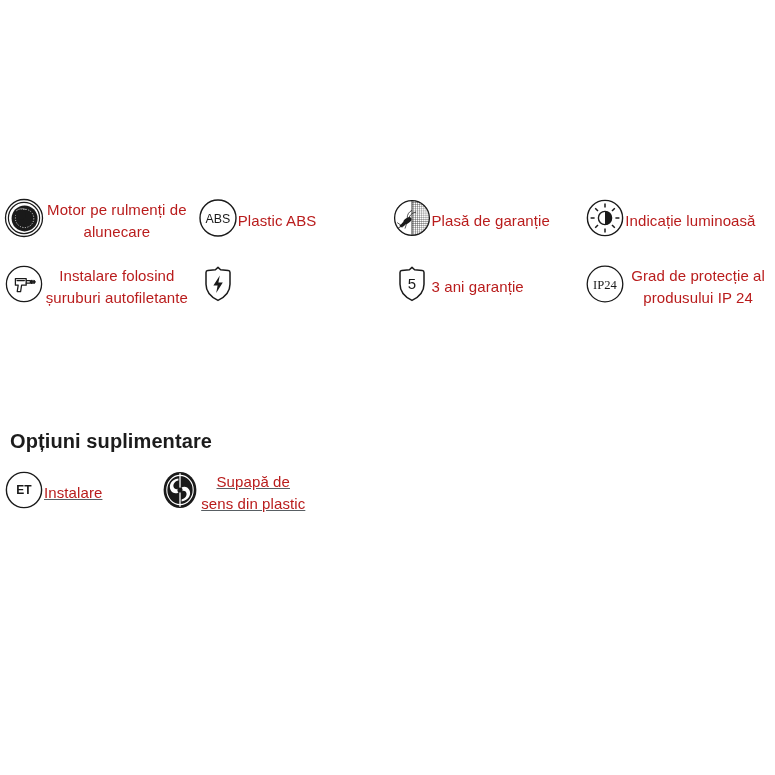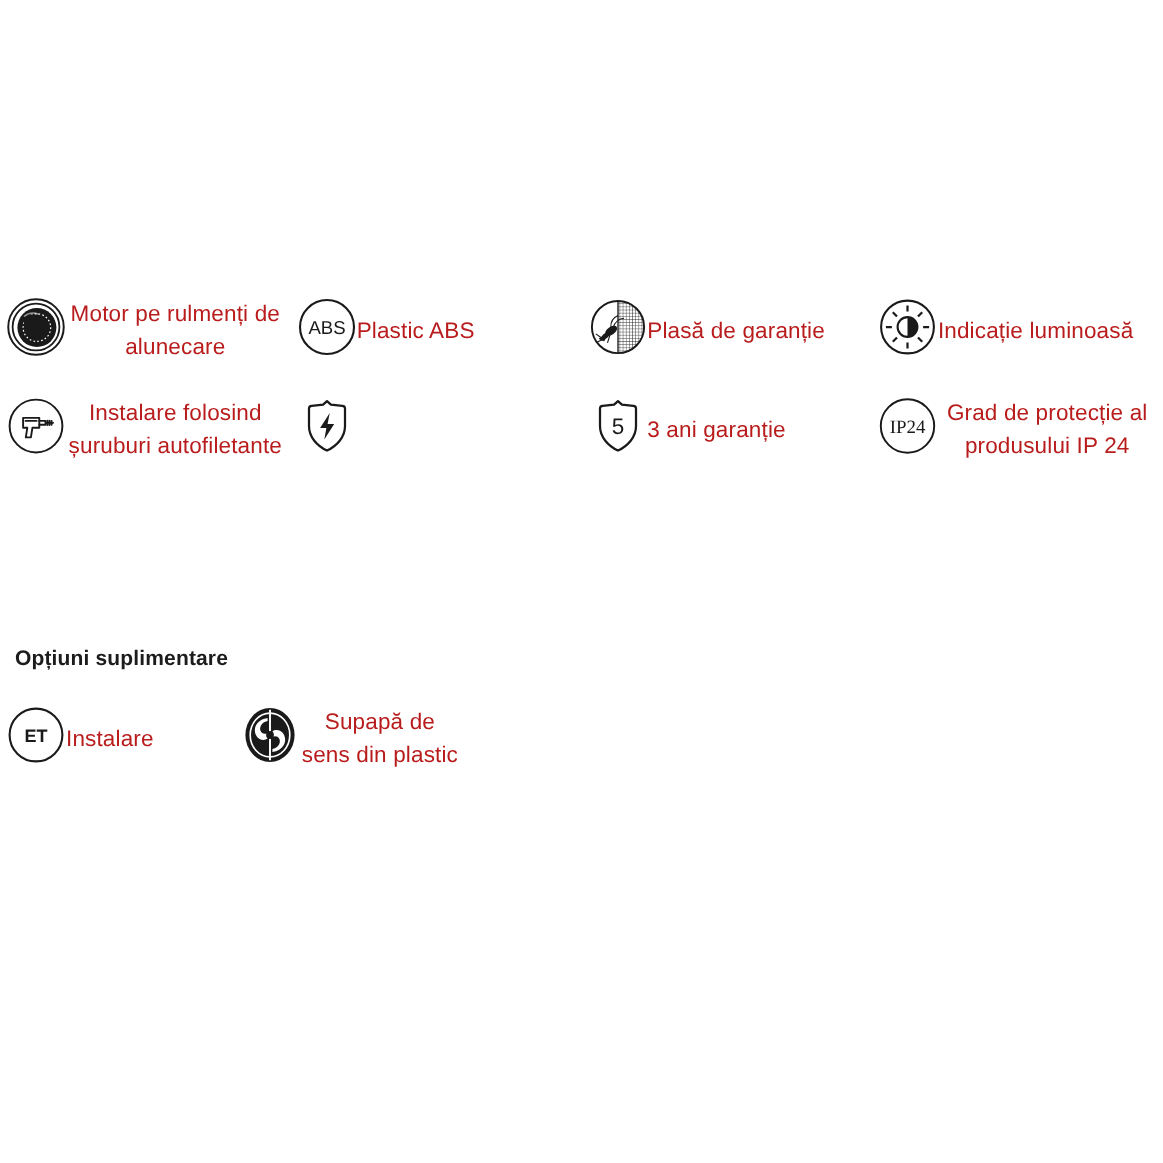--- a/index.html
+++ b/index.html
@@ -50,32 +50,33 @@
     font-size: 15px;
     line-height: 22px;
     text-align: center;
     color: #b91c1c;
     letter-spacing: 0.1px;
   }
   .section-heading {
     position: absolute;
     left: 10px;
     top: 430px;
-    font-size: 14px;
+    font-size: 20px;
     font-weight: bold;
     color: #1c1c1c;
     letter-spacing: 0.1px;
   }
   .options-grid {
     position: absolute;
     left: 0;
     top: 462px;
     width: 622px;
     display: grid;
     grid-template-columns: repeat(4, 1fr);
+    text-decoration: underline;
   }
   .row2 { margin-top: 10px; }
 </style>
 </head>
 <body>
 
 <div class="page">
 
   <div class="features-grid">
 

